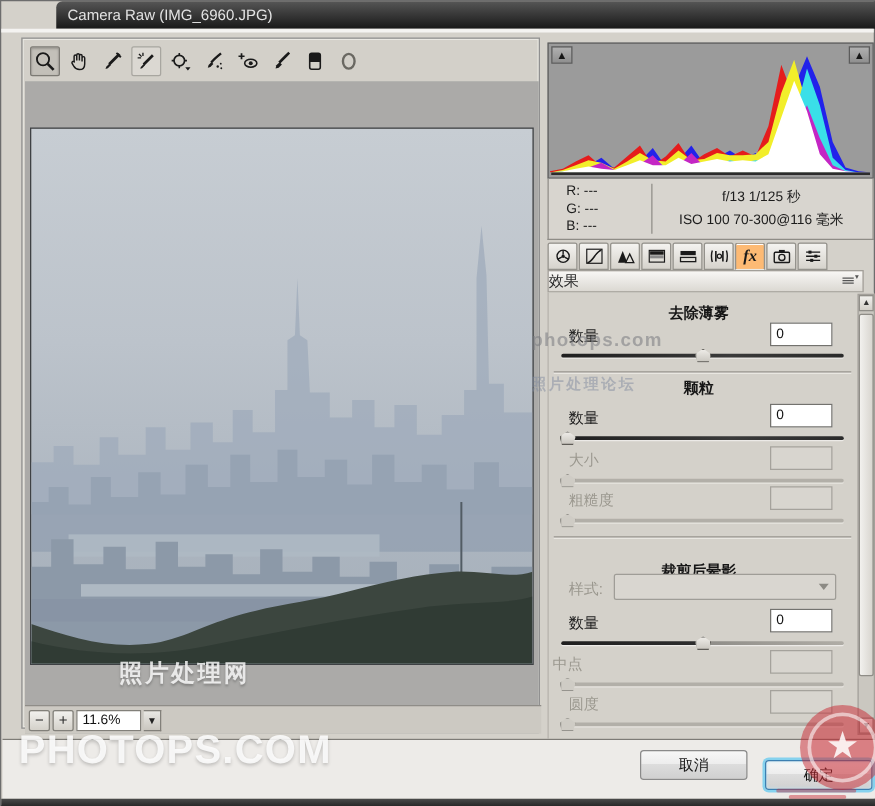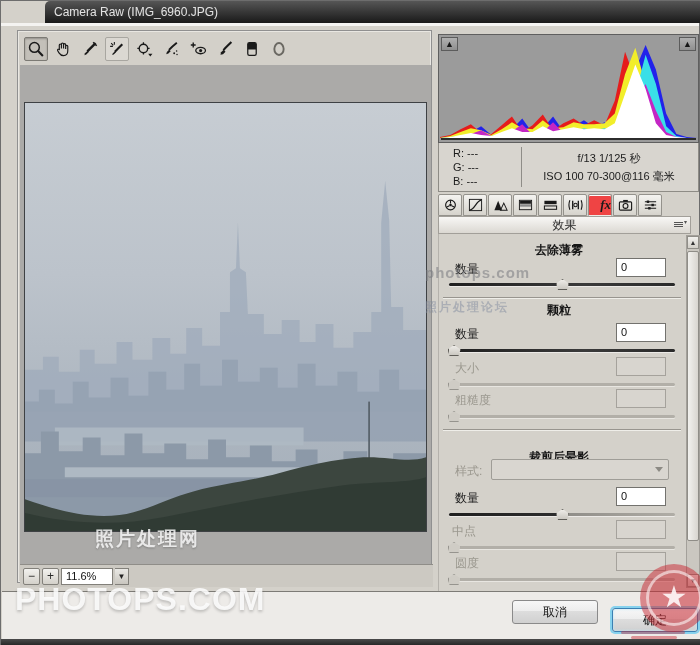--- a/index.html
+++ b/index.html
@@ -40,25 +40,25 @@
   .clip-btn { position:absolute; top:2px; width:17px; height:14px; background:linear-gradient(#b0b0b0,#8f8f8f); border:1px solid #5c5c5c; color:#161616; font-size:9px; line-height:13px; text-align:center; }
   .clip-btn.left { left:2px; } .clip-btn.right { right:2px; }
 
   .exif-box { position:absolute; left:437px; top:142px; width:261px; height:49px; background:#d8d5cf; border:1px solid #8e8c86; border-top:none; font-size:11px; color:#1c1c1c; }
   .exif-rgb { position:absolute; left:14px; top:3px; line-height:14px; }
   .exif-divider { position:absolute; left:82px; top:4px; width:1px; height:40px; background:#8f8d88; }
   .exif-right { position:absolute; left:84px; top:6px; width:172px; text-align:center; line-height:18px; }
 
   .tabs-row { position:absolute; left:437px; top:193px; height:22px; display:flex; gap:1px; }
   .tab { width:24px; height:22px; border:1px solid #94928c; border-radius:2px 2px 0 0; background:linear-gradient(#f4f3f0,#d6d3cc); display:flex; align-items:center; justify-content:center; }
-  .tab.selected { background:#ef4444; border-bottom-color:#eceae5; box-shadow:inset 0 1px 0 #fff;justify-content:flex-end; }
+  .tab.selected { background:#fdba74; border-bottom-color:#eceae5; box-shadow:inset 0 1px 0 #fff; }
   .tab .fx { font-family:"Liberation Serif","DejaVu Serif",serif; font-style:italic; font-weight:bold; font-size:13px; color:#1a1a1a; }
 
   .panel-header { position:absolute; left:437px; top:215px; width:253px; height:18px;
-    background:linear-gradient(#f8f7f5,#dbd8d2); border:1px solid #a29f99; font-size:12px; color:#2a2a2a; text-align:center; line-height:16px; }
+    background:linear-gradient(#f8f7f5,#dbd8d2); border:1px solid #a29f99; font-size:12px; color:#2a2a2a; line-height:16px; }
   .panel-menu { position:absolute; right:4px; top:5px; width:12px; height:8px; }
   .panel-menu i { display:block; height:1px; background:#555; margin-bottom:1px; width:9px; }
   .panel-menu b { position:absolute; right:-1px; bottom:0; font-size:6px; color:#555; font-style:normal; }
 
   .panel-content { position:absolute; left:437px; top:233px; width:261px; height:357px; background:#d4d1ca; border-left:1px solid #b5b2ac; }
 
   .section-title { position:absolute; left:0; width:240px; text-align:center; font-size:12px; font-weight:bold; color:#161616; }
   .lbl { position:absolute; font-size:12px; color:#1c1c1c; }
   .lbl.disabled { color:#9b988f; }
   .numbox { position:absolute; width:50px; height:19px; background:#fff; border:1px solid #73726e; font-size:11px; color:#111; padding:2px 0 0 4px; }
@@ -356,21 +356,21 @@
       <span class="dd-caret"></span>
     </div>
 
     <span class="lbl" style="left:16px;top:256px">数量</span>
     <span class="numbox" style="left:177px;top:253px">0</span>
     <div class="slider half" style="top:275px">
         <div class="track"></div>
         <div class="handle" style="left: calc(50% - 6px);"></div>
       </div>
 
-    <span class="lbl disabled" style="left:13px;top:289px">中点</span>
+    <span class="lbl disabled" style="left:3px;top:289px">中点</span>
     <span class="numbox disabled" style="left:177px;top:286px"></span>
     <div class="slider disabled" style="top:308px">
         <div class="track"></div>
         <div class="handle" style="left: calc(2% - 6px);"></div>
       </div>
 
     <span class="lbl disabled" style="left:16px;top:321px">圆度</span>
     <span class="numbox disabled" style="left:177px;top:318px"></span>
     <div class="slider disabled" style="top:340px">
         <div class="track"></div>

